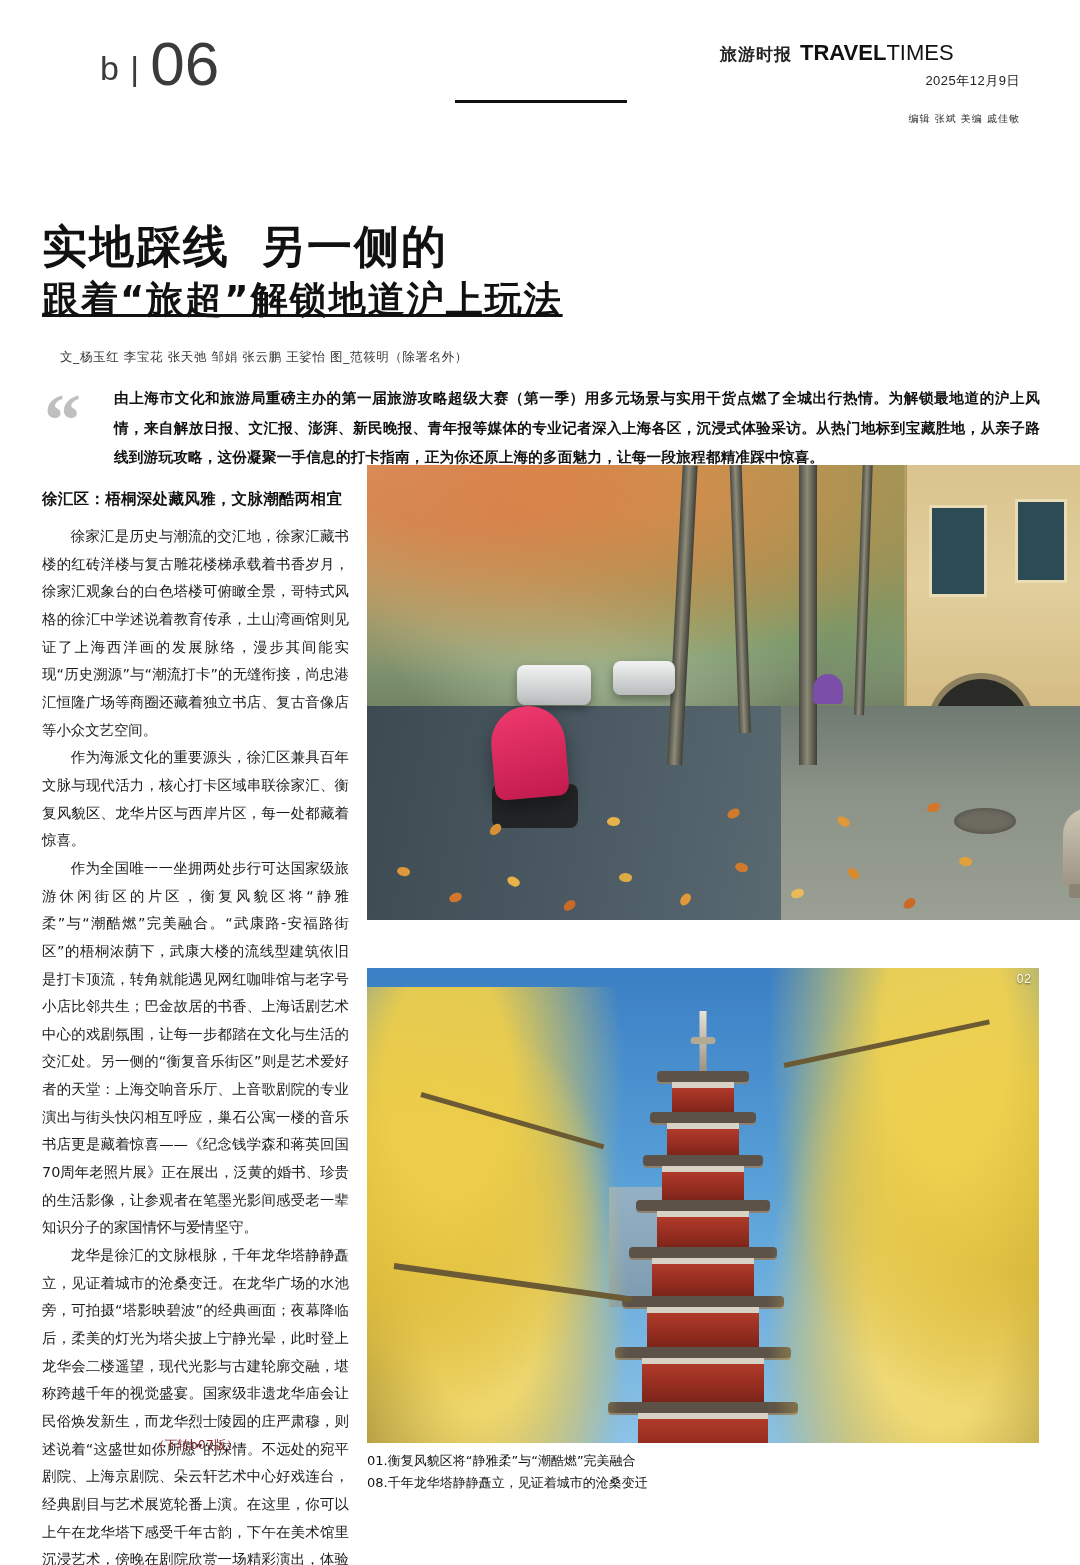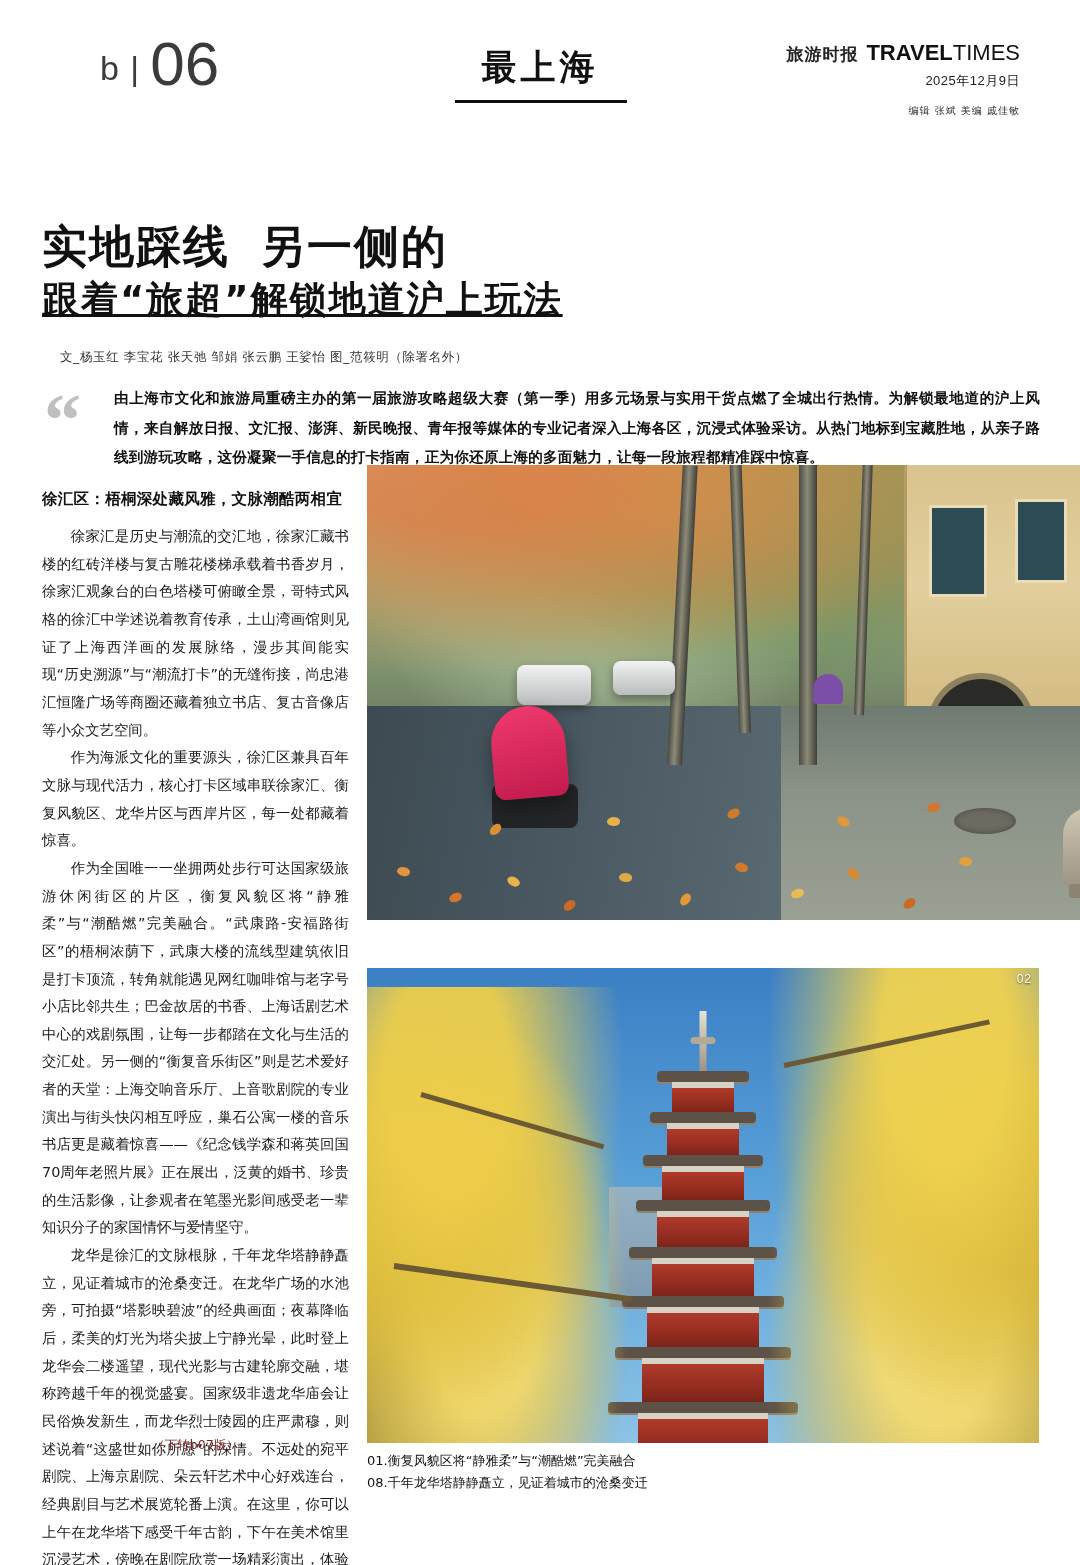--- a/index.html
+++ b/index.html
@@ -33,37 +33,37 @@
     text-align:center;
     font-family:"DejaVu Sans", sans-serif;
     font-weight:bold; font-size:35px; letter-spacing:4px; color:#111;
   }
   .section-rule {
     position:absolute; left:455px; top:100px; width:172px; height:3px; background:#111;
   }
   .brand {
     position:absolute; right:60px; top:40px; text-align:right; width:300px;
   }
-  .brand-top { display:flex; justify-content:flex-end; align-items:baseline; gap:8px; }
+  .brand-top { display:flex; justify-content:flex-start; align-items:baseline; gap:8px; }
   .brand-cn {
     font-family:"DejaVu Sans", sans-serif;
     font-size:17px; font-weight:bold; color:#222; letter-spacing:1px;
   }
   .brand-en {
     font-family:"Liberation Sans", sans-serif;
     font-size:22px; color:#111; letter-spacing:0px;
   }
   .brand-en b { font-weight:bold; }
   .brand-date {
     margin-top:6px;
     font-family:"Liberation Sans", sans-serif;
     font-size:13px; color:#222; letter-spacing:.5px;
   }
   .brand-credit {
-    margin-top:14px;
+    margin-top:22px;
     font-family:"DejaVu Sans", sans-serif;
     font-size:10px; color:#333; letter-spacing:1px;
   }
 
   
   .headline {
     position:absolute; left:42px; top:218px; width:1000px;
     font-family:"DejaVu Sans", sans-serif;
     font-weight:bold;
     color:#111;
@@ -269,21 +269,20 @@
 <body>
 
 <div class="page">
 
   <div class="masthead">
     <div class="folio">
       <span class="folio-b">b |</span>
       <span class="folio-num">06</span>
     </div>
 
-    <div class="section-title">最上海</div>
     <div class="section-rule"></div>
 
     <div class="brand">
       <div class="brand-top">
         <span class="brand-cn">旅游时报</span>
         <span class="brand-en"><b>TRAVEL</b><span>TIMES</span></span>
       </div>
       <div class="brand-date">2025年12月9日</div>
       <div class="brand-credit">编辑 张斌  美编 戚佳敏</div>
     </div>

